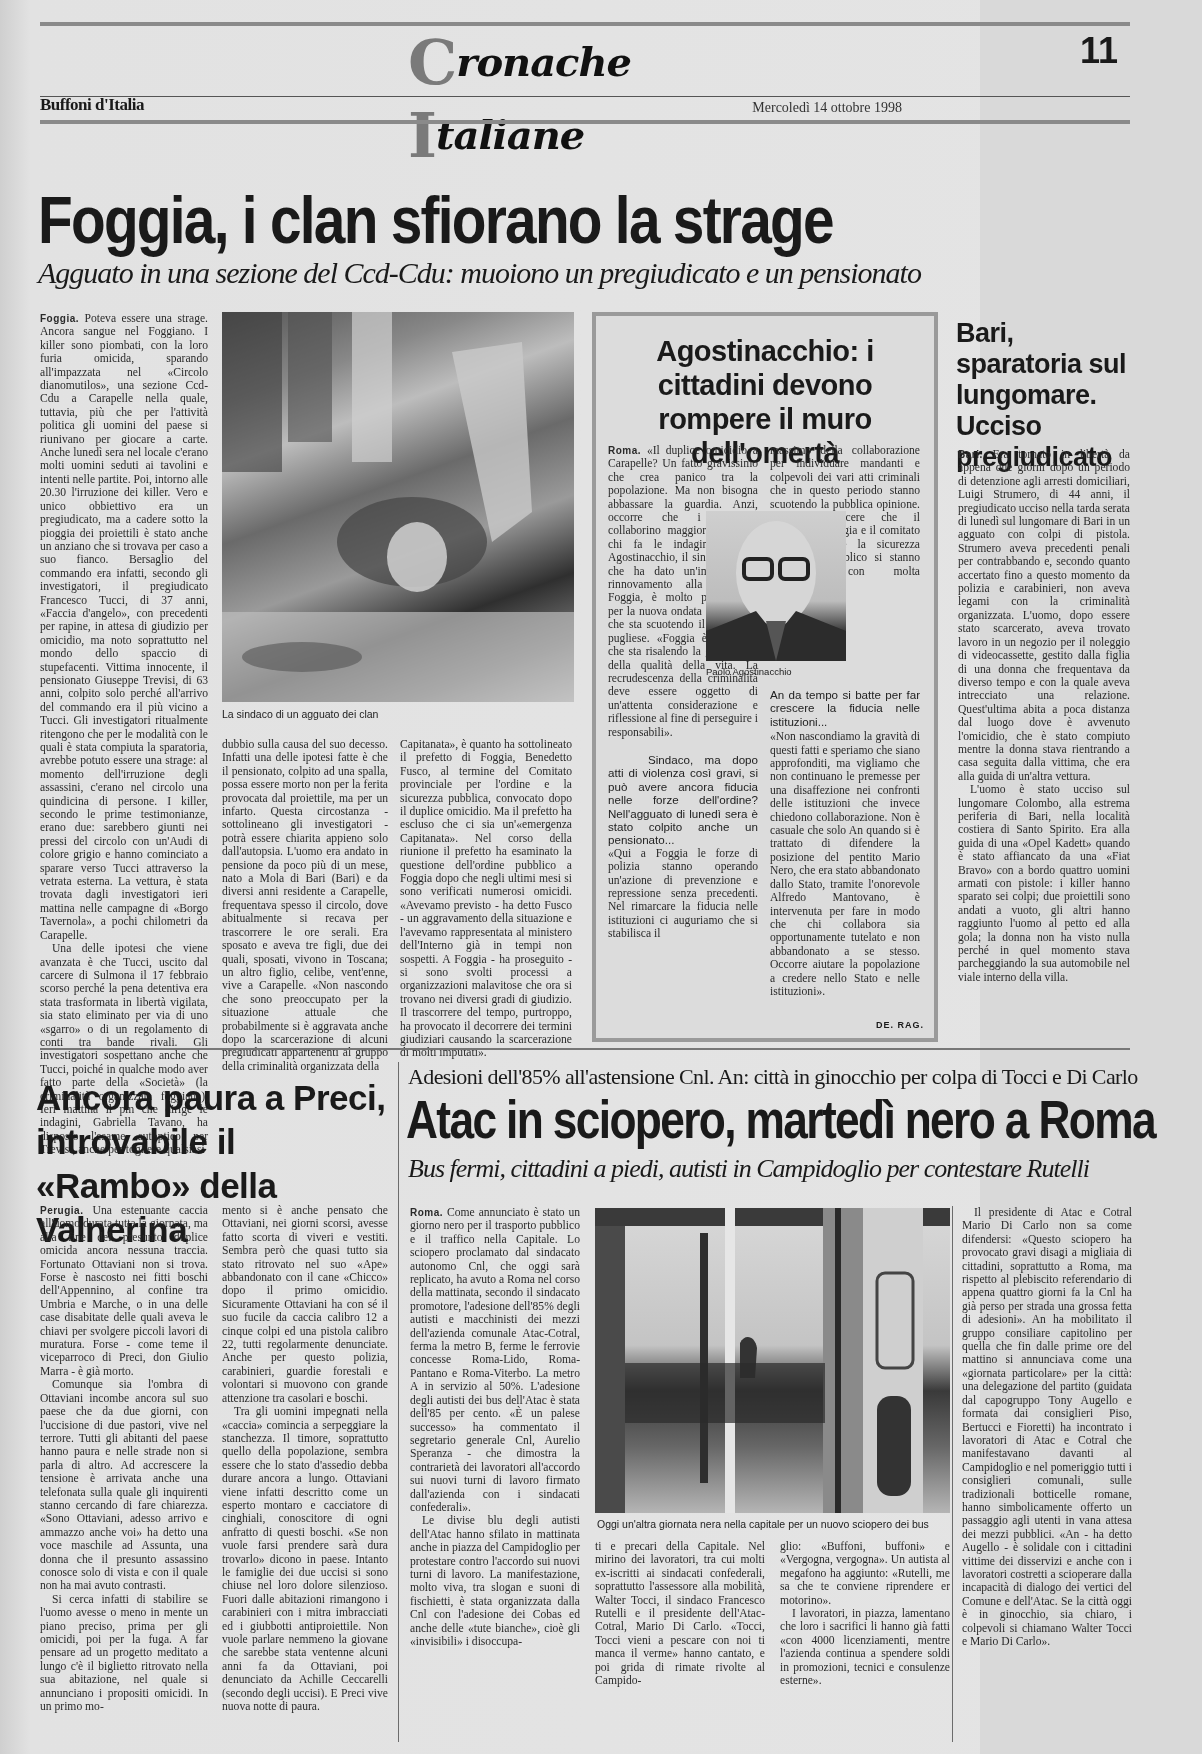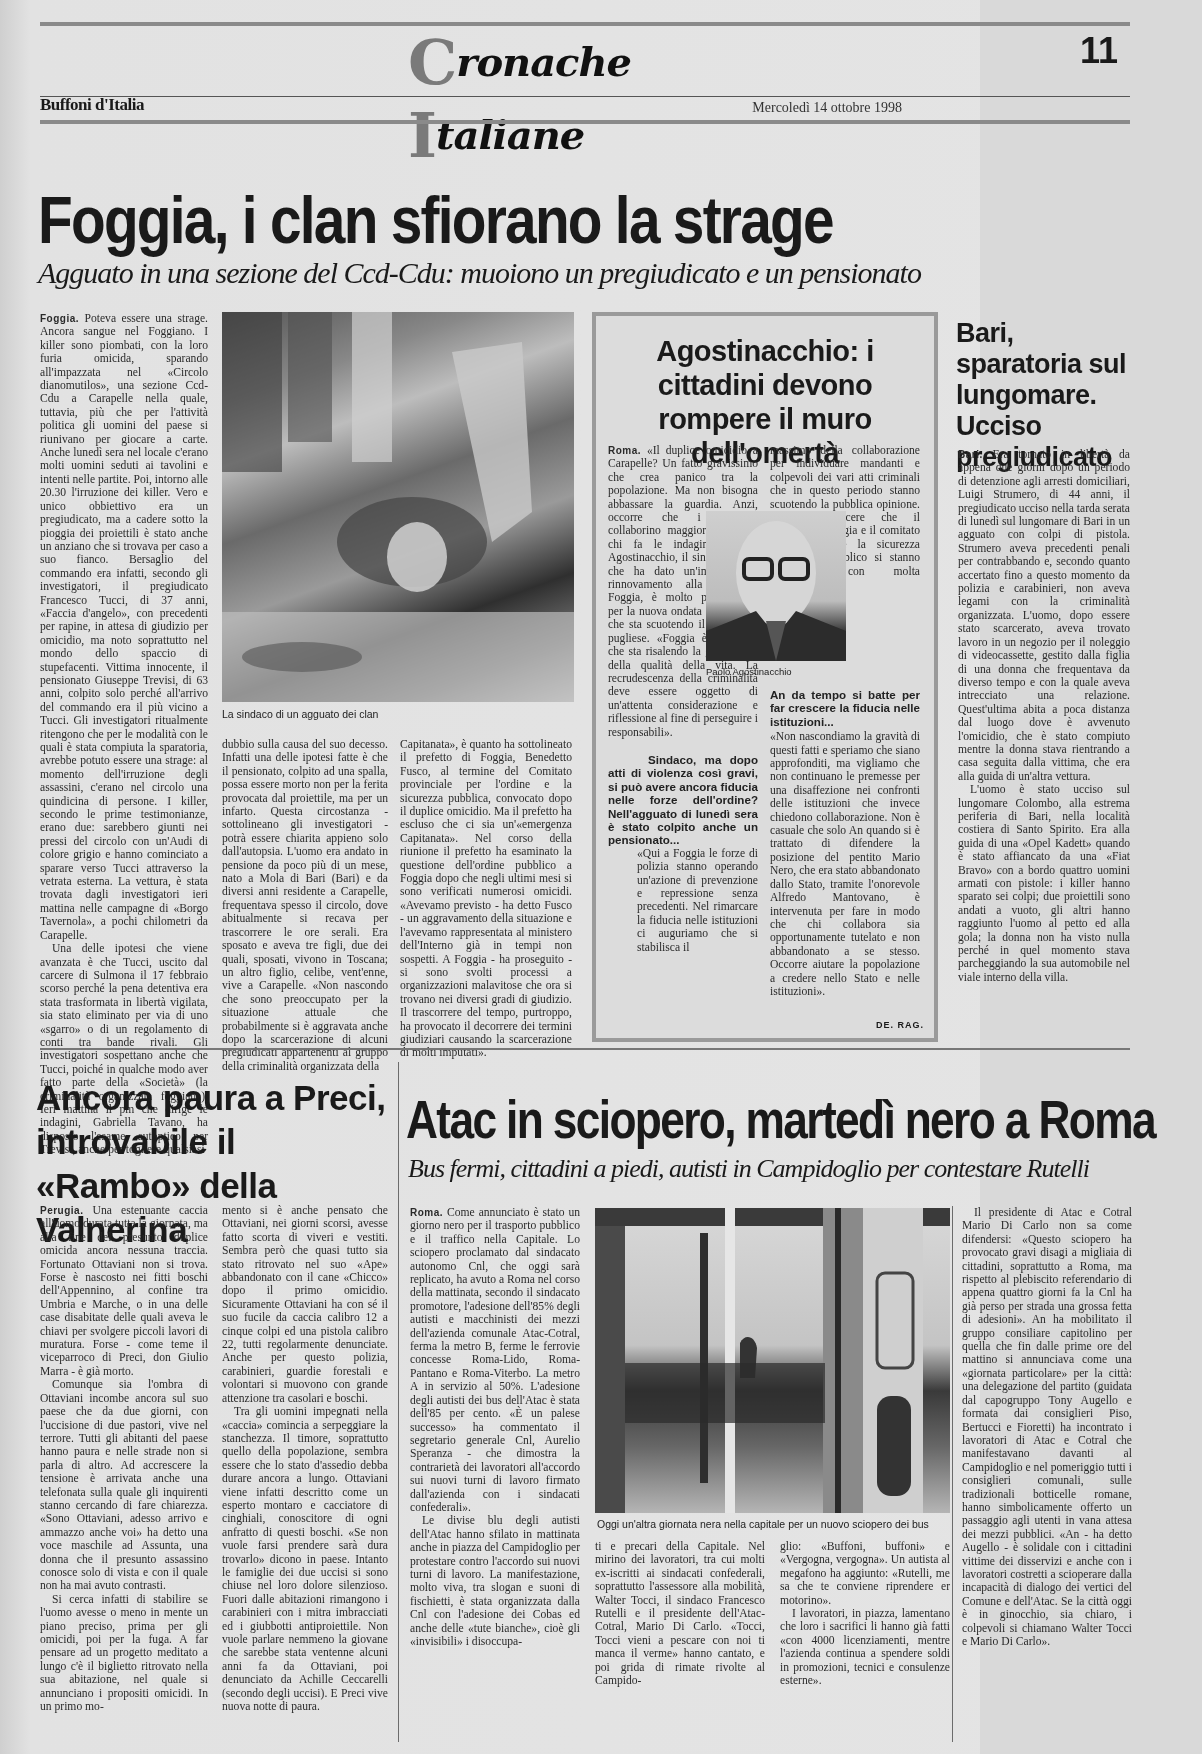--- a/index.html
+++ b/index.html
@@ -26,21 +26,21 @@
   .issue-date { position:absolute; right:78px; top:100px; font-size:14px; color:#333; }
 
   .kicker { position:absolute; font-size:27px; letter-spacing:-0.3px; white-space:nowrap; }
   .headline { position:absolute; font-family:"Liberation Sans", sans-serif; font-weight:bold; white-space:nowrap; letter-spacing:-2px; transform-origin:left top; }
   .subhead { position:absolute; font-style:italic; white-space:nowrap; letter-spacing:-1px; }
 
   .col { position:absolute; font-size:11.6px; line-height:13.4px; text-align:justify; color:#2a2a2a; }
   .col p { margin:0 0 0 0; text-indent:0; }
   .col p + p { text-indent:12px; }
   .dateline { font-family:"Liberation Sans", sans-serif; font-weight:bold; font-size:10px; letter-spacing:0.5px; }
-  .col .q { font-family:"Liberation Sans", sans-serif; font-weight:bold; color:#222; }
+  .col .q { font-family:"Liberation Sans", sans-serif; font-weight:normal; color:#222; }
 
   .photo { position:absolute; overflow:hidden; }
   .caption { position:absolute; font-family:"Liberation Sans", sans-serif; font-size:10.5px; color:#222; white-space:nowrap; }
 
   .box { position:absolute; border:4px solid #9a9a9a; background:#dcdcdc; }
   .box-title { font-family:"Liberation Sans", sans-serif; font-weight:bold; font-size:29px; line-height:34px; text-align:center; letter-spacing:-0.5px; margin-top:18px; }
   .side-title { position:absolute; font-family:"Liberation Sans", sans-serif; font-weight:bold; font-size:27px; line-height:31px; letter-spacing:-0.5px; }
   .signature { position:absolute; font-family:"Liberation Sans", sans-serif; font-weight:bold; font-size:9px; letter-spacing:1px;padding-left:29px; }
   .vline { position:absolute; width:1px; background:#6c6c6c; }
   .hline { position:absolute; height:2px; background:#777; }
@@ -87,21 +87,21 @@
   </div>
   <div class="col" style="left:400px;top:738px;width:172px;">
     <p>Capitanata», è quanto ha sottolineato il prefetto di Foggia, Benedetto Fusco, al termine del Comitato provinciale per l'ordine e la sicurezza pubblica, convocato dopo il duplice omicidio. Ma il prefetto ha escluso che ci sia un'«emergenza Capitanata». Nel corso della riunione il prefetto ha esaminato la questione dell'ordine pubblico a Foggia dopo che negli ultimi mesi si sono verificati numerosi omicidi. «Avevamo previsto - ha detto Fusco - un aggravamento della situazione e l'avevamo rappresentata al ministero dell'Interno già in tempi non sospetti. A Foggia - ha proseguito - si sono svolti processi a organizzazioni malavitose che ora si trovano nei diversi gradi di giudizio. Il trascorrere del tempo, purtroppo, ha provocato il decorrere dei termini giudiziari causando la scarcerazione di molti imputati».</p>
   </div>
 
   <div class="box" style="left:592px;top:312px;width:338px;height:722px;">
     <div class="box-title" style="padding:0 10px;">Agostinacchio: i cittadini devono rompere il muro dell'omertà</div>
     <div class="col" style="left:12px;top:128px;width:150px;">
       <p><span class="dateline">Roma.</span> <span>«Il duplice omicidio a Carapelle? Un fatto gravissimo che crea panico tra la popolazione. Ma non bisogna abbassare la guardia. Anzi, occorre che i cittadini collaborino maggiormente con chi fa le indagini». Paolo Agostinacchio, il sindaco di An che ha dato un'impronta di rinnovamento alla città di Foggia, è molto preoccupato per la nuova ondata di violenza che sta scuotendo il capoluogo pugliese. «Foggia è una città che sta risalendo la graduatoria della qualità della vita. La recrudescenza della criminalità deve essere oggetto di un'attenta considerazione e riflessione al fine di perseguire i responsabili».</span></p>
       <p class="q" style="margin-top:14px;text-indent:40px;">Sindaco, ma dopo atti di violenza così gravi, si può avere ancora fiducia nelle forze dell'ordine? Nell'agguato di lunedì sera è stato colpito anche un pensionato...</p>
-      <p style="text-indent:0;margin-left:29px;">«Qui a Foggia le forze di polizia stanno operando un'azione di prevenzione e repressione senza precedenti. Nel rimarcare la fiducia nelle istituzioni ci auguriamo che si stabilisca il</p>
+      <p style="text-indent:0;">«Qui a Foggia le forze di polizia stanno operando un'azione di prevenzione e repressione senza precedenti. Nel rimarcare la fiducia nelle istituzioni ci auguriamo che si stabilisca il</p>
     </div>
     <div class="col" style="left:174px;top:128px;width:150px;">
       <p>massimo della collaborazione per individuare mandanti e colpevoli dei vari atti criminali che in questo periodo stanno scuotendo la pubblica opinione. Devo riconoscere che il questore di Foggia e il comitato per l'ordine e la sicurezza dell'ordine pubblico si stanno muovendo con molta tempestività.</p>
     </div>
     <div class="photo" style="left:110px;top:195px;width:140px;height:150px;background:linear-gradient(180deg,#cfcfcf 0,#bdbdbd 60%,#3a3a3a 80%,#2a2a2a 100%);">
       <svg width="140" height="150">
         <ellipse cx="70" cy="62" rx="40" ry="52" fill="#d6d6d6"></ellipse>
         <rect x="38" y="48" width="28" height="20" rx="5" fill="none" stroke="#222" stroke-width="4"></rect>
         <rect x="74" y="48" width="28" height="20" rx="5" fill="none" stroke="#222" stroke-width="4"></rect>
         <polygon points="0,150 0,120 50,100 70,125 90,100 140,120 140,150" fill="#2c2c2c"></polygon>
@@ -130,20 +130,21 @@
     <p><span class="dateline">Perugia.</span> <span>Una estenuante caccia all'uomo durata tutta la giornata, ma alla fine del presunto duplice omicida ancora nessuna traccia. Fortunato Ottaviani non si trova. Forse è nascosto nei fitti boschi dell'Appennino, al confine tra Umbria e Marche, o in una delle case disabitate delle quali aveva le chiavi per svolgere piccoli lavori di muratura. Forse - come teme il viceparroco di Preci, don Giulio Marra - è già morto.</span></p>
     <p>Comunque sia l'ombra di Ottaviani incombe ancora sul suo paese che da due giorni, con l'uccisione di due pastori, vive nel terrore. Tutti gli abitanti del paese hanno paura e nelle strade non si parla di altro. Ad accrescere la tensione è arrivata anche una telefonata sulla quale gli inquirenti stanno cercando di fare chiarezza. «Sono Ottaviani, adesso arrivo e ammazzo anche voi» ha detto una voce maschile ad Assunta, una donna che il presunto assassino conosce solo di vista e con il quale non ha mai avuto contrasti.</p>
     <p>Si cerca infatti di stabilire se l'uomo avesse o meno in mente un piano preciso, prima per gli omicidi, poi per la fuga. A far pensare ad un progetto meditato a lungo c'è il biglietto ritrovato nella sua abitazione, nel quale si annunciano i propositi omicidi. In un primo mo-</p>
   </div>
   <div class="col" style="left:222px;top:1204px;width:166px;">
     <p>mento si è anche pensato che Ottaviani, nei giorni scorsi, avesse fatto scorta di viveri e vestiti. Sembra però che quasi tutto sia stato ritrovato nel suo «Ape» abbandonato con il cane «Chicco» dopo il primo omicidio. Sicuramente Ottaviani ha con sé il suo fucile da caccia calibro 12 a cinque colpi ed una pistola calibro 22, tutti regolarmente denunciate. Anche per questo polizia, carabinieri, guardie forestali e volontari si muovono con grande attenzione tra casolari e boschi.</p>
     <p>Tra gli uomini impegnati nella «caccia» comincia a serpeggiare la stanchezza. Il timore, soprattutto quello della popolazione, sembra essere che lo stato d'assedio debba durare ancora a lungo. Ottaviani viene infatti descritto come un esperto montaro e cacciatore di cinghiali, conoscitore di ogni anfratto di questi boschi. «Se non vuole farsi prendere sarà dura trovarlo» dicono in paese. Intanto le famiglie dei due uccisi si sono chiuse nel loro dolore silenzioso. Fuori dalle abitazioni rimangono i carabinieri con i mitra imbracciati ed i giubbotti antiproiettile. Non vuole parlare nemmeno la giovane che sarebbe stata ventenne alcuni anni fa da Ottaviani, poi denunciato da Achille Ceccarelli (secondo degli uccisi). E Preci vive nuova notte di paura.</p>
   </div>
   <div class="vline" style="left:398px;top:1062px;height:680px;"></div>
 
+  <div class="kicker" style="left:408px;top:1064px;font-size:22px;letter-spacing:-0.6px;">Adesioni dell'85% all'astensione Cnl. An: città in ginocchio per colpa di Tocci e Di Carlo</div>
   <div class="headline" style="left:406px;top:1088px;font-size:54px;transform:scaleX(0.82);">Atac in sciopero, martedì nero a Roma</div>
   <div class="subhead" style="left:408px;top:1154px;font-size:26px;">Bus fermi, cittadini a piedi, autisti in Campidoglio per contestare Rutelli</div>
 
   <div class="col" style="left:410px;top:1206px;width:170px;">
     <p><span class="dateline">Roma.</span> <span>Come annunciato è stato un giorno nero per il trasporto pubblico e il traffico nella Capitale. Lo sciopero proclamato dal sindacato autonomo Cnl, che oggi sarà replicato, ha avuto a Roma nel corso della mattinata, secondo il sindacato promotore, l'adesione dell'85% degli autisti e macchinisti dei mezzi dell'azienda comunale Atac-Cotral, ferma la metro B, ferme le ferrovie concesse Roma-Lido, Roma-Pantano e Roma-Viterbo. La metro A in servizio al 50%. L'adesione degli autisti dei bus dell'Atac è stata dell'85 per cento. «È un palese successo» ha commentato il segretario generale Cnl, Aurelio Speranza - che dimostra la contrarietà dei lavoratori all'accordo sui nuovi turni di lavoro firmato dall'azienda con i sindacati confederali».</span></p>
     <p>Le divise blu degli autisti dell'Atac hanno sfilato in mattinata anche in piazza del Campidoglio per protestare contro l'accordo sui nuovi turni di lavoro. La manifestazione, molto viva, tra slogan e suoni di fischietti, è stata organizzata dalla Cnl con l'adesione dei Cobas ed anche delle «tute bianche», cioè gli «invisibili» i disoccupa-</p>
   </div>
 
   <div class="photo" style="left:595px;top:1208px;width:355px;height:305px;background:linear-gradient(180deg,#d8d8d8 0,#c4c4c4 45%,#3a3a3a 60%,#666 78%,#b5b5b5 100%);">
     <svg width="355" height="305">

